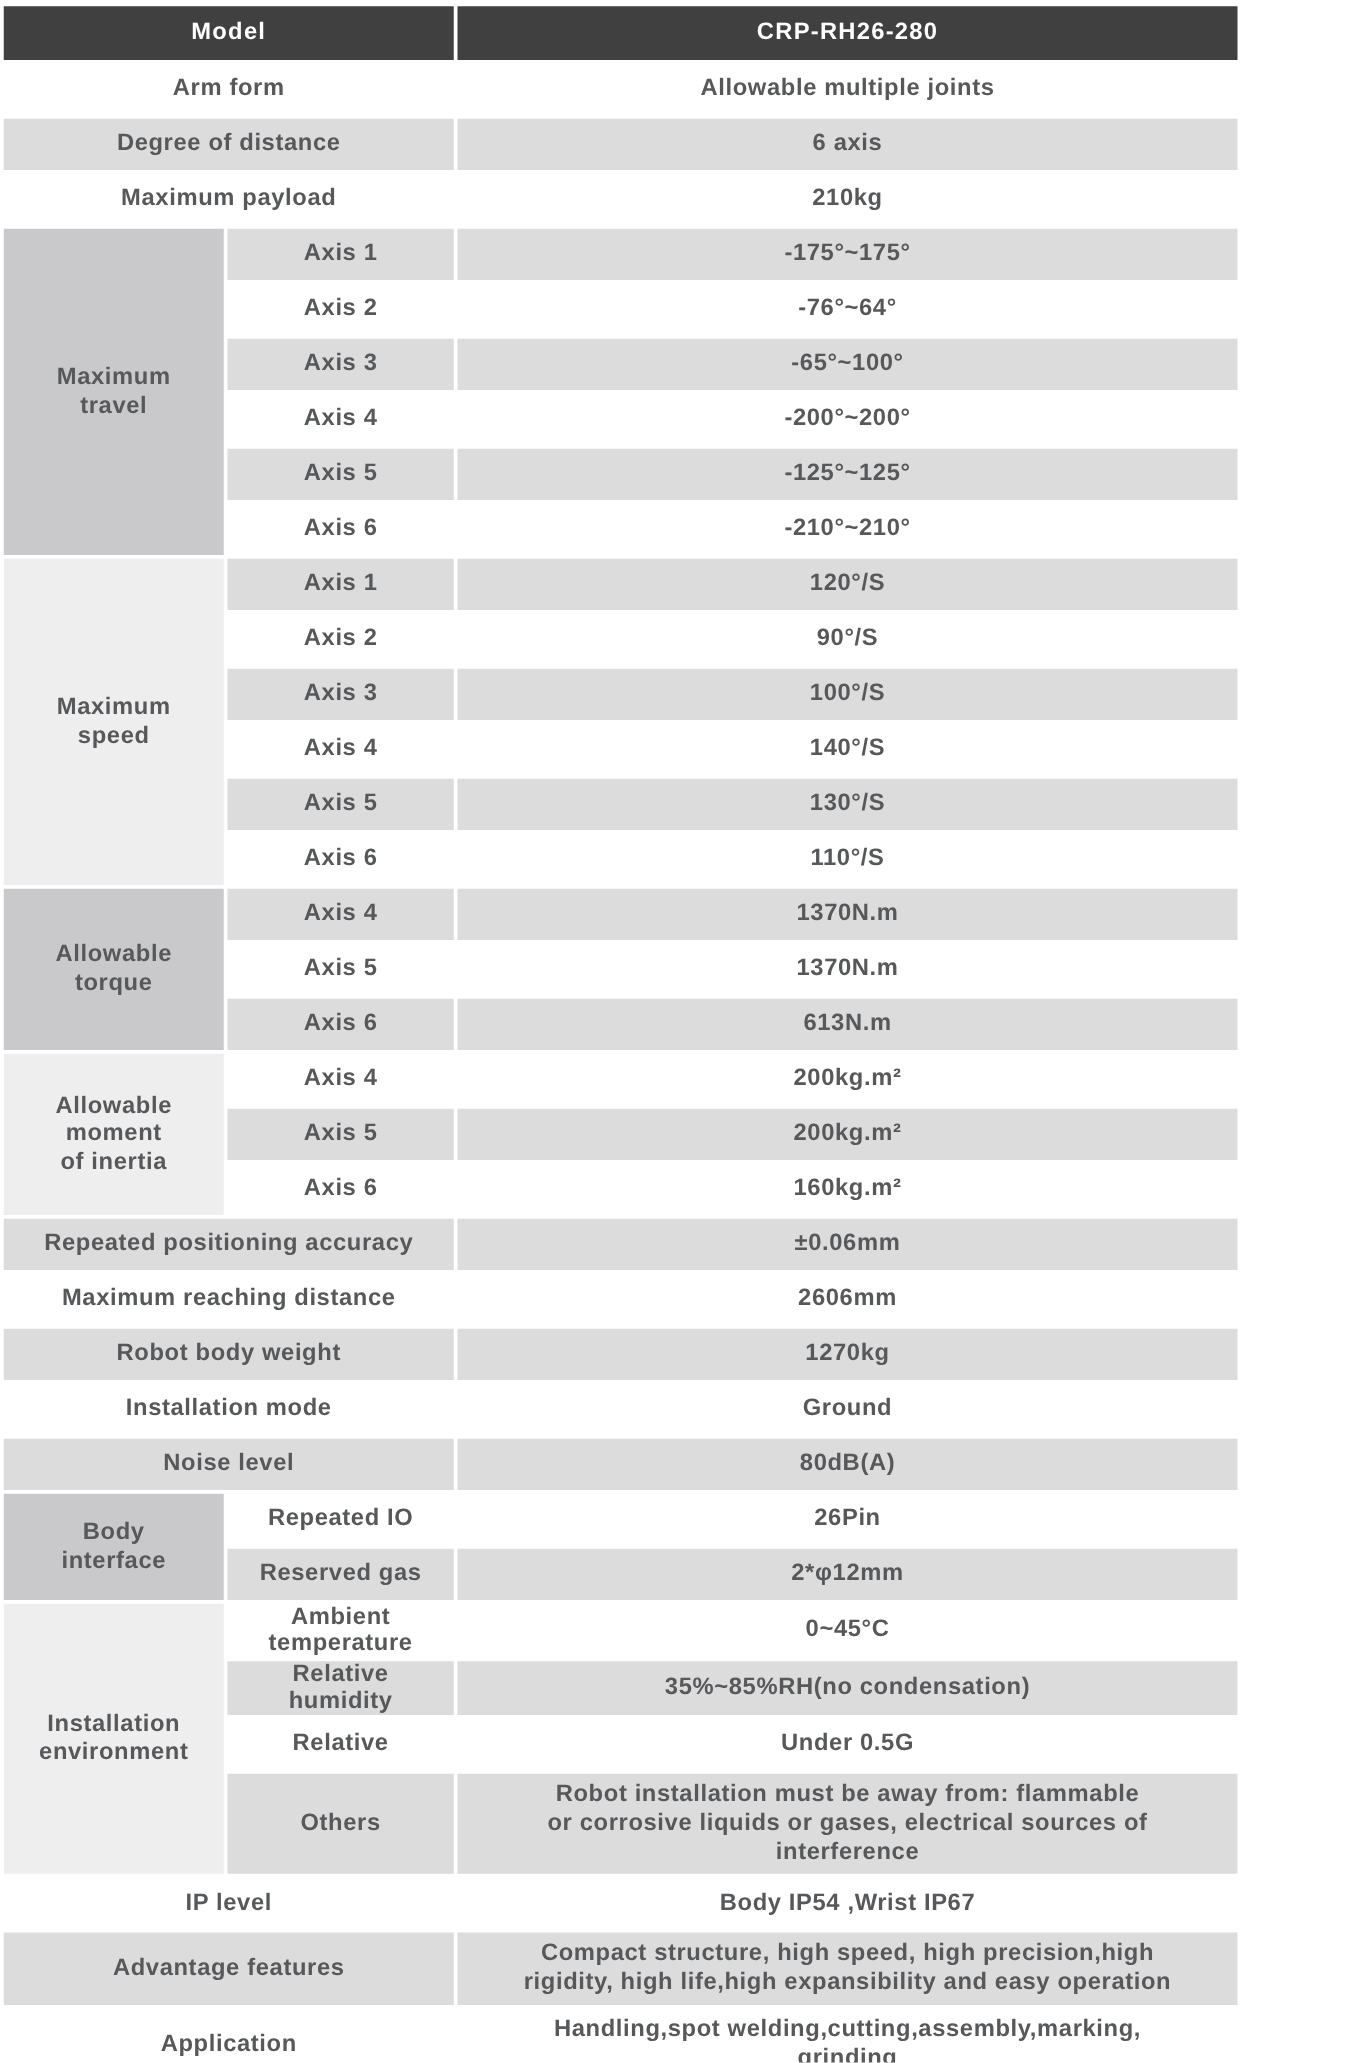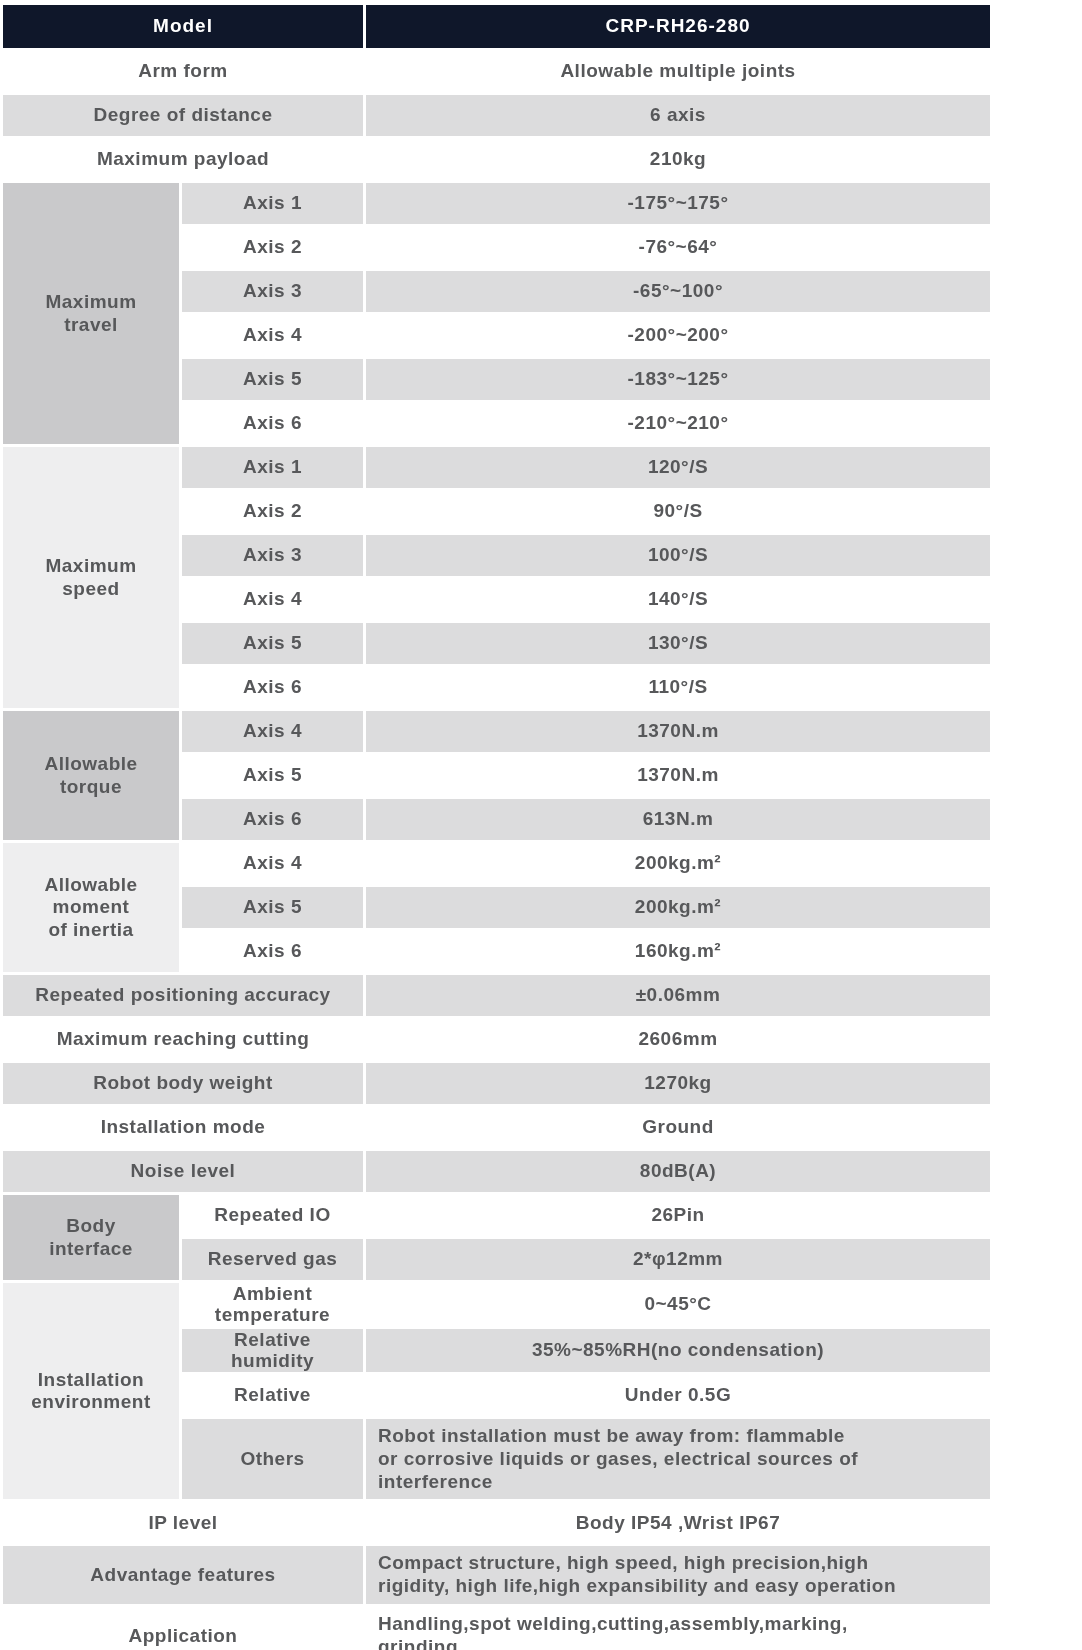--- a/index.html
+++ b/index.html
@@ -11,26 +11,26 @@
   table{
     border-collapse:separate;border-spacing:3px;table-layout:fixed;
     width:993px;
   }
   td{
     height:39px;vertical-align:middle;text-align:center;
     font-size:19px;font-weight:bold;color:#57585a;
     letter-spacing:0.5px;line-height:1.18;white-space:pre-line;
     overflow:hidden;
   }
-  td.hdr{background:#0f172a;color:#ffffff;letter-spacing:1px;height:41px}
+  td.hdr{background:#404040;color:#ffffff;letter-spacing:1px;height:41px}
   tbody tr:nth-child(even) td:not(.grp){background:#dcdcdd}
   td.grp.g-dark{background:#c9c9cb}
   td.grp.g-light{background:#eeeeef}
   td.sub{line-height:1.08}
-  td.val.left{text-align:left;padding:6px 12px;line-height:1.2}
+  td.val.left{text-align:center;padding:6px 12px;line-height:1.2}
 </style>
 </head>
 <body>
 
 <div class="wrap">
 <table>
   <colgroup>
     <col style="width:176px">
     <col style="width:181px">
     <col style="width:624px">
@@ -69,21 +69,21 @@
     <tr>
       <td class="sub">Axis 3</td>
       <td class="val">-65°~100°</td>
     </tr>
     <tr>
       <td class="sub">Axis 4</td>
       <td class="val">-200°~200°</td>
     </tr>
     <tr>
       <td class="sub">Axis 5</td>
-      <td class="val">-183°~125°</td>
+      <td class="val">-125°~125°</td>
     </tr>
     <tr>
       <td class="sub">Axis 6</td>
       <td class="val">-210°~210°</td>
     </tr>
 
     <tr>
       <td class="grp g-light" rowspan="6">Maximum
 speed</td>
       <td class="sub">Axis 1</td>
@@ -139,21 +139,21 @@
     <tr>
       <td class="sub">Axis 6</td>
       <td class="val">160kg.m²</td>
     </tr>
 
     <tr>
       <td class="lbl" colspan="2">Repeated positioning accuracy</td>
       <td class="val">±0.06mm</td>
     </tr>
     <tr>
-      <td class="lbl" colspan="2">Maximum reaching cutting</td>
+      <td class="lbl" colspan="2">Maximum reaching distance</td>
       <td class="val">2606mm</td>
     </tr>
     <tr>
       <td class="lbl" colspan="2">Robot body weight</td>
       <td class="val">1270kg</td>
     </tr>
     <tr>
       <td class="lbl" colspan="2">Installation mode</td>
       <td class="val">Ground</td>
     </tr>

